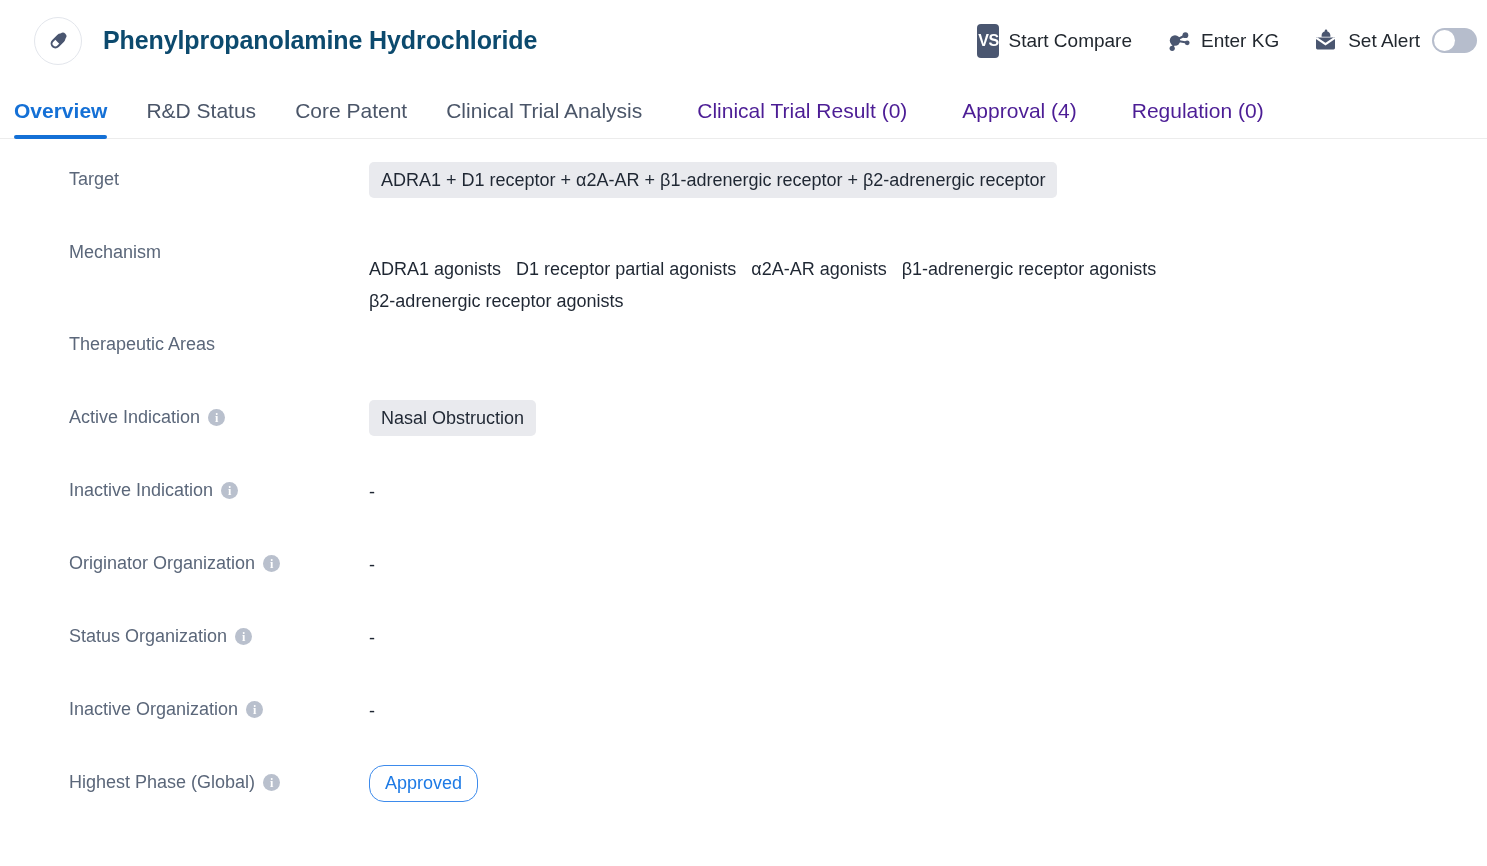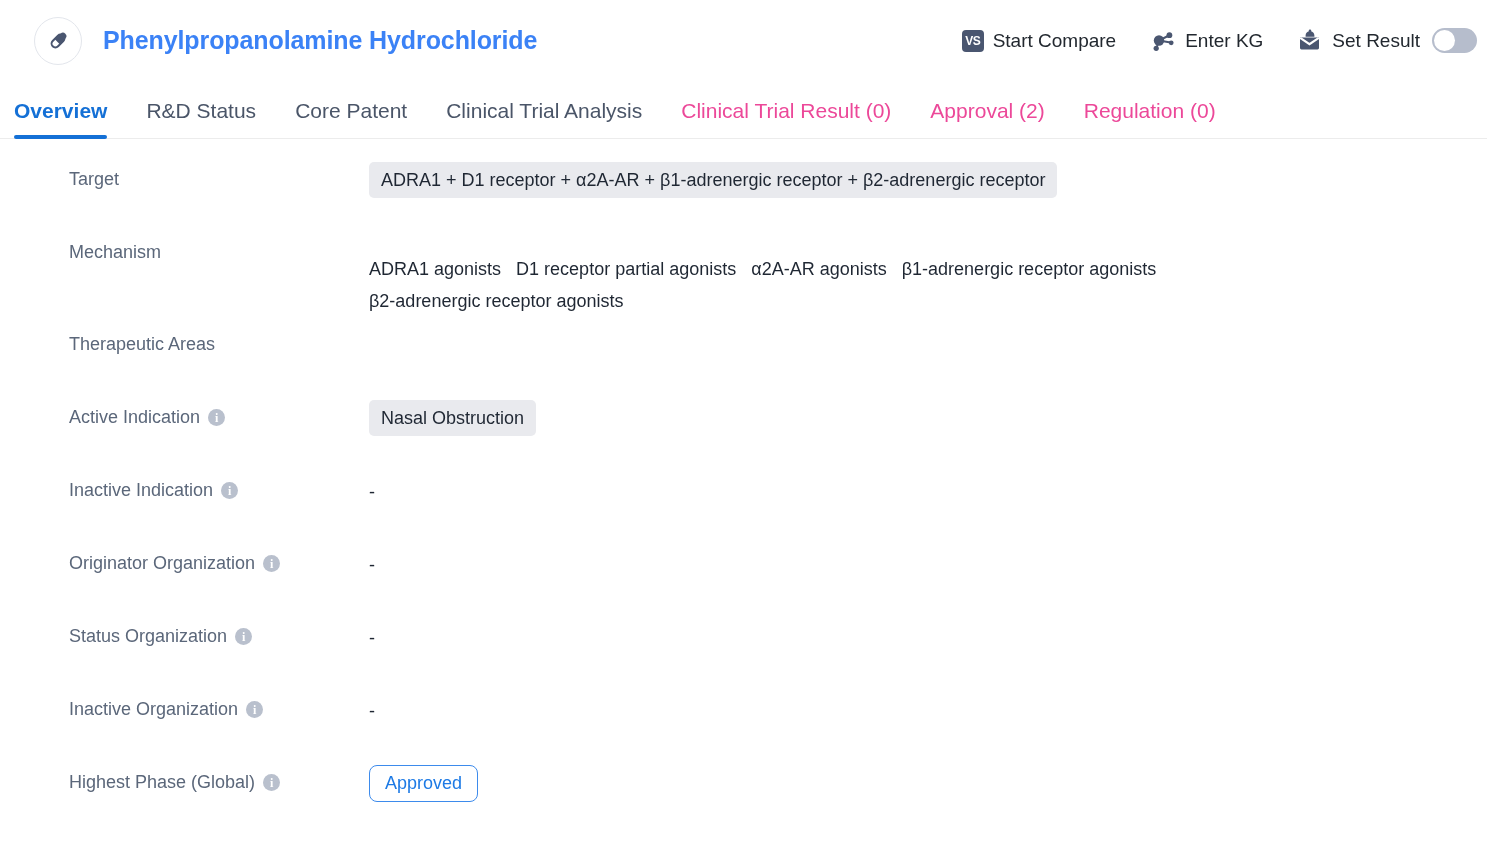--- a/index.html
+++ b/index.html
@@ -52,21 +52,21 @@
     display: flex;
     align-items: center;
     justify-content: center;
     flex: 0 0 auto;
     background: #ffffff;
   }
 
   .drug-title {
     font-size: 25px;
     font-weight: bold;
-    color: #3b82f6;
+    color: #0c4a6e;
     margin-left: 21px;
     letter-spacing: -0.1px;
     white-space: nowrap;
   }
 
   .header-actions {
     display: flex;
     align-items: center;
     flex: 0 0 auto;
     gap: 0px;
@@ -82,25 +82,25 @@
   .action + .action { margin-left: 34px; }
 
   .action-label {
     font-size: 19px;
     color: #22282f;
     margin-left: 9px;
   }
 
   .vs-badge {
     width: 22px;
-    height: 22px;
+    height: 34px;
     border-radius: 4px;
     background: #4a5670;
     color: #ffffff;
-    font-size: 12px;
+    font-size: 16px;
     font-weight: bold;
     display: flex;
     align-items: center;
     justify-content: center;
     letter-spacing: -0.5px;
     line-height: 1;
   }
 
   .toggle {
     width: 45px;
@@ -156,22 +156,23 @@
     content: "";
     position: absolute;
     left: 0; right: 0;
     bottom: 0;
     height: 4px;
     background: #1470d6;
     border-radius: 2px;
     z-index: 2;
   }
   .tab.disabled {
-    color: #ec4899;
+    color: #4c1d95;
     cursor: default;
+    margin-left: 16px;
   }
 
   
   .detail {
     padding-top: 13px;
     padding-left: 32px;
   }
 
   .row {
     display: flex;
@@ -244,21 +245,21 @@
 
   .dash {
     font-size: 18px;
     color: #1f2733;
     padding-top: 9px;
   }
 
   .badge-outline {
     display: inline-block;
     border: 1px solid #3d8bec;
-    border-radius: 8px;
+    border-radius: 15px;
     color: #1d7ae5;
     font-size: 18px;
     padding: 7px 15px;
     background: #ffffff;
     cursor: pointer;
   }
 </style>
 </head>
 <body>
 
@@ -303,37 +304,37 @@
 
       <div class="action">
         <span style="display:flex;">
           <svg width="26" height="24" viewBox="0 0 26 24" aria-hidden="true">
             <path d="M3 8.5 h19 v10.5 a1.4 1.4 0 0 1 -1.4 1.4 h-16.2 a1.4 1.4 0 0 1 -1.4 -1.4 z" fill="#4a5670"></path>
             <path d="M3.2 8.8 L12.5 15.2 L21.8 8.8" fill="none" stroke="#ffffff" stroke-width="2.1"></path>
             <path d="M13 2.2 c2.7 0 4.4 1.8 4.4 4.2 v1.3 h-8.8 v-1.3 c0 -2.4 1.7 -4.2 4.4 -4.2 z" fill="#4a5670"></path>
             <circle cx="13" cy="1.9" r="1.3" fill="#4a5670"></circle>
           </svg>
         </span>
-        <span class="action-label">Set Result</span>
+        <span class="action-label">Set Alert</span>
       </div>
 
       <div class="toggle">
         <div class="knob"></div>
       </div>
 
     </div>
   </div>
 
   <div class="tabbar">
     <div class="tab active">Overview</div>
     <div class="tab">R&amp;D Status</div>
     <div class="tab">Core Patent</div>
     <div class="tab">Clinical Trial Analysis</div>
     <div class="tab disabled">Clinical Trial Result (0)</div>
-    <div class="tab disabled">Approval (2)</div>
+    <div class="tab disabled">Approval (4)</div>
     <div class="tab disabled">Regulation (0)</div>
   </div>
 
   <div class="detail">
 
     <div class="row">
       <div class="row-label">
         <span>Target</span>
       </div>
       <div class="row-value">

